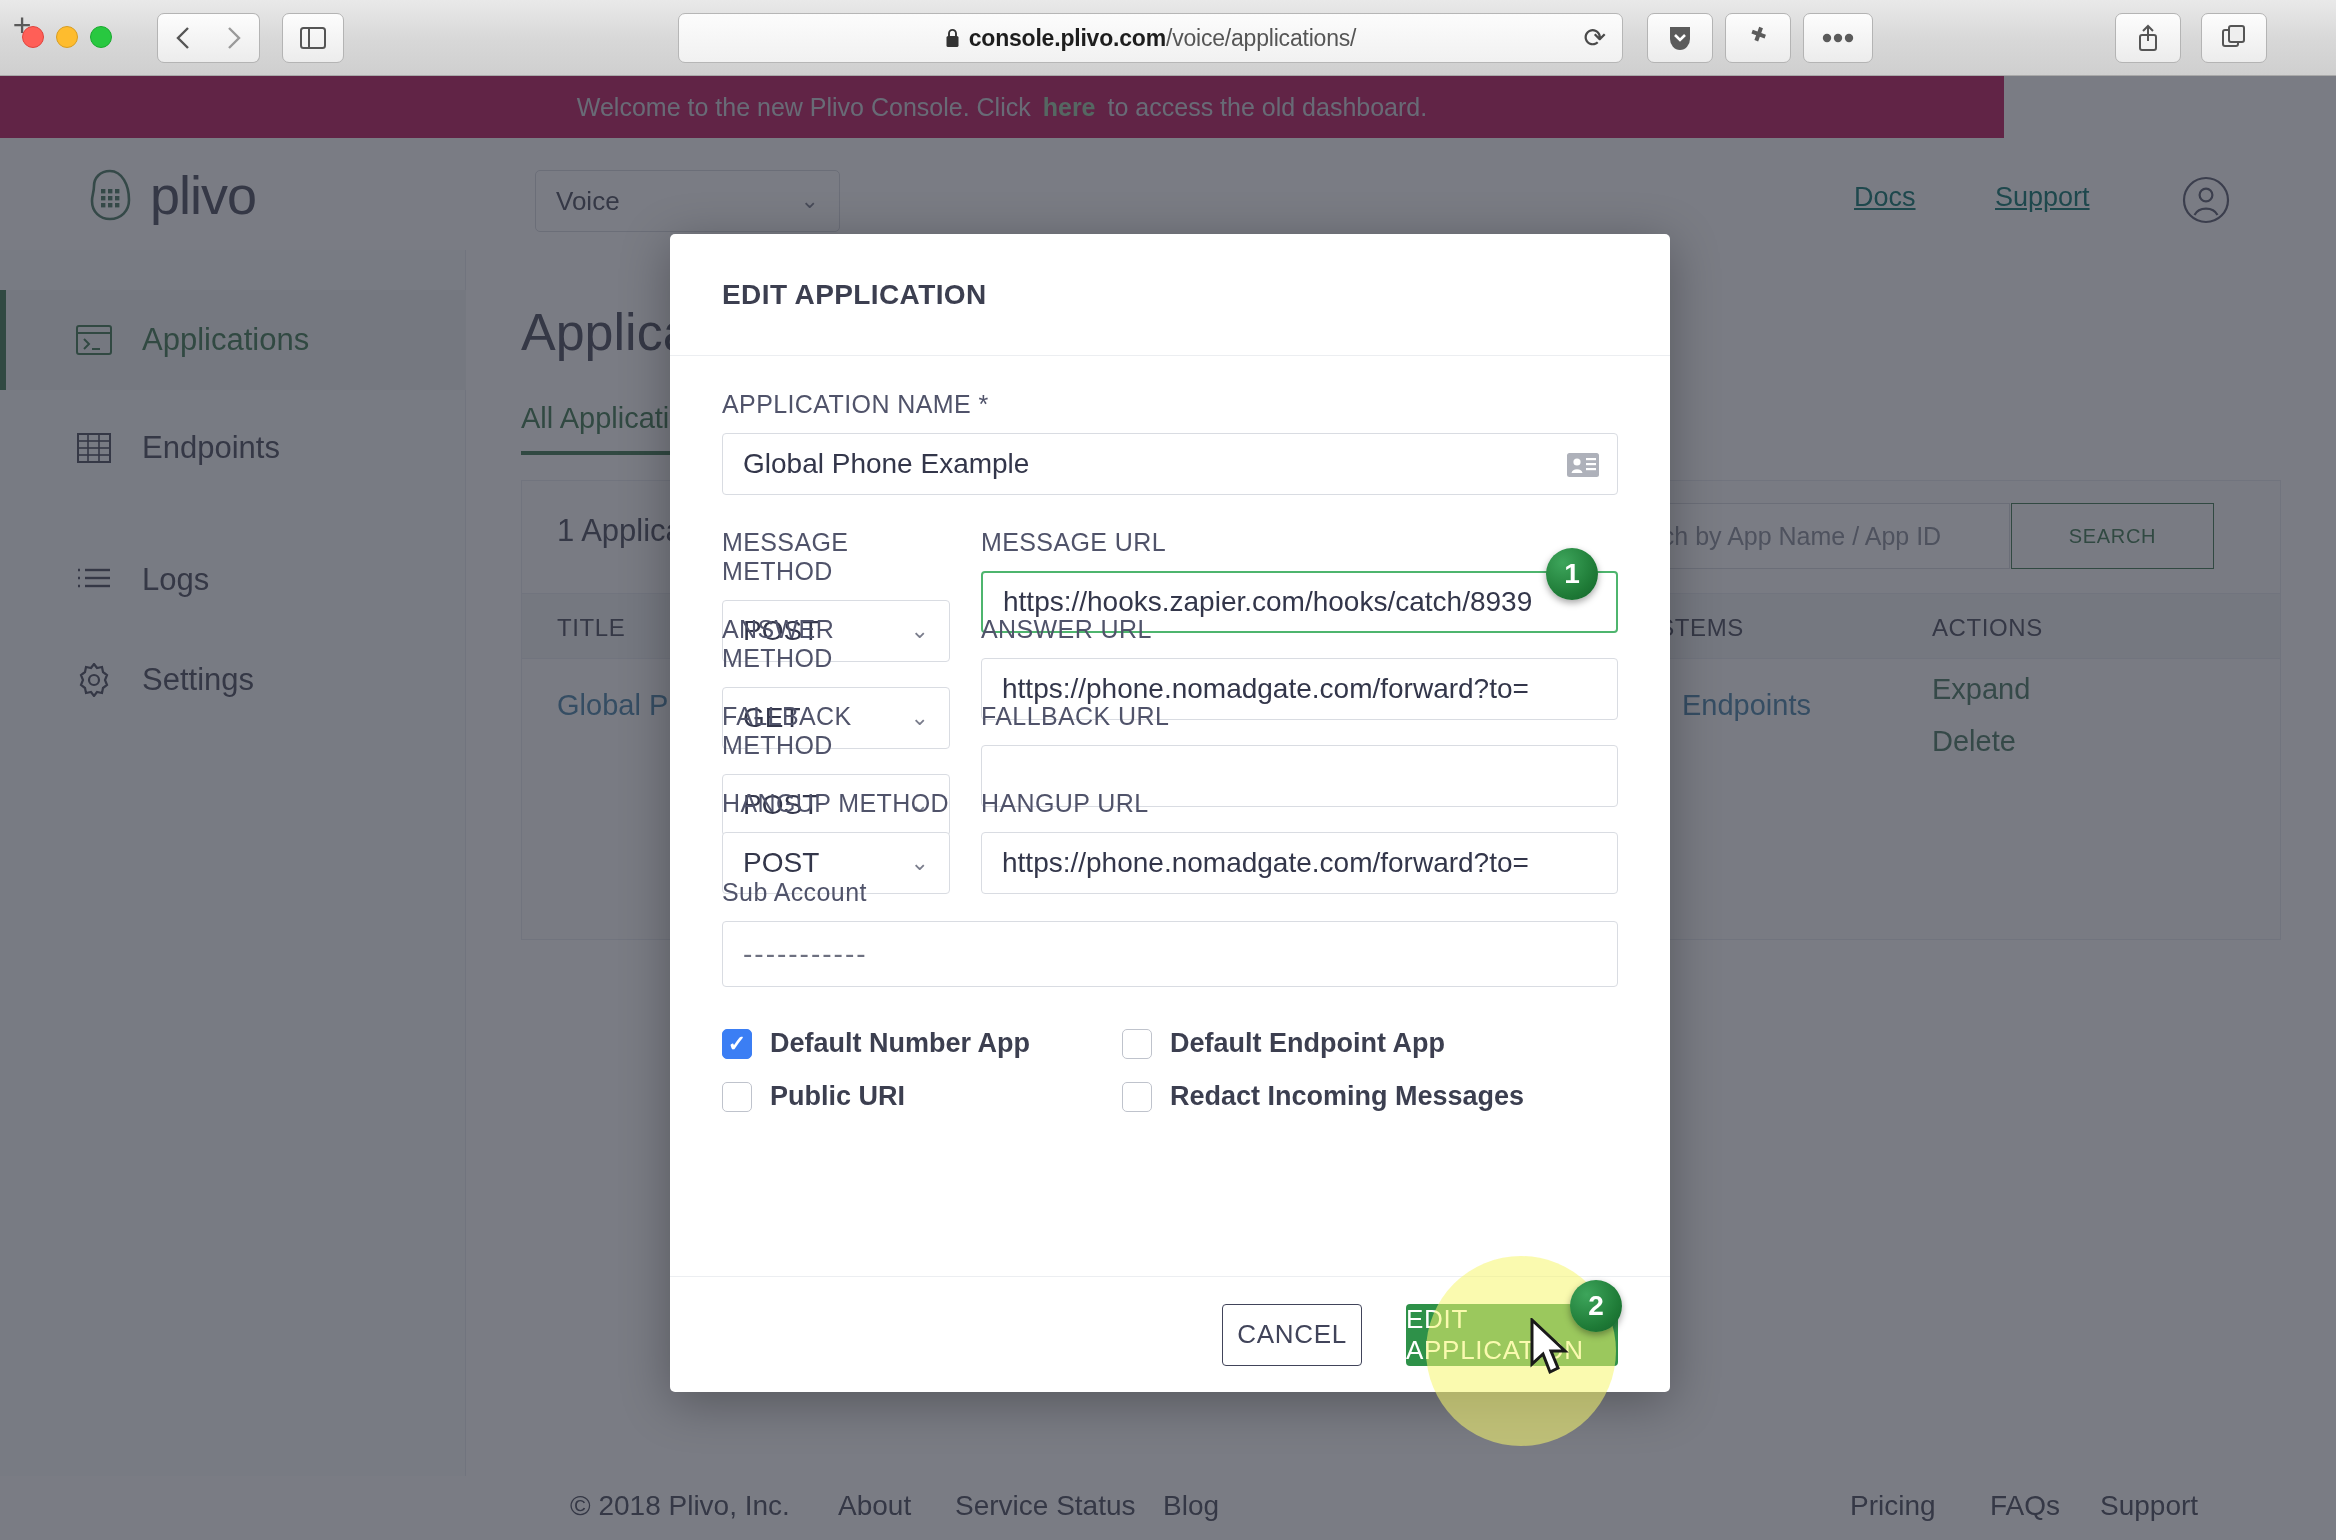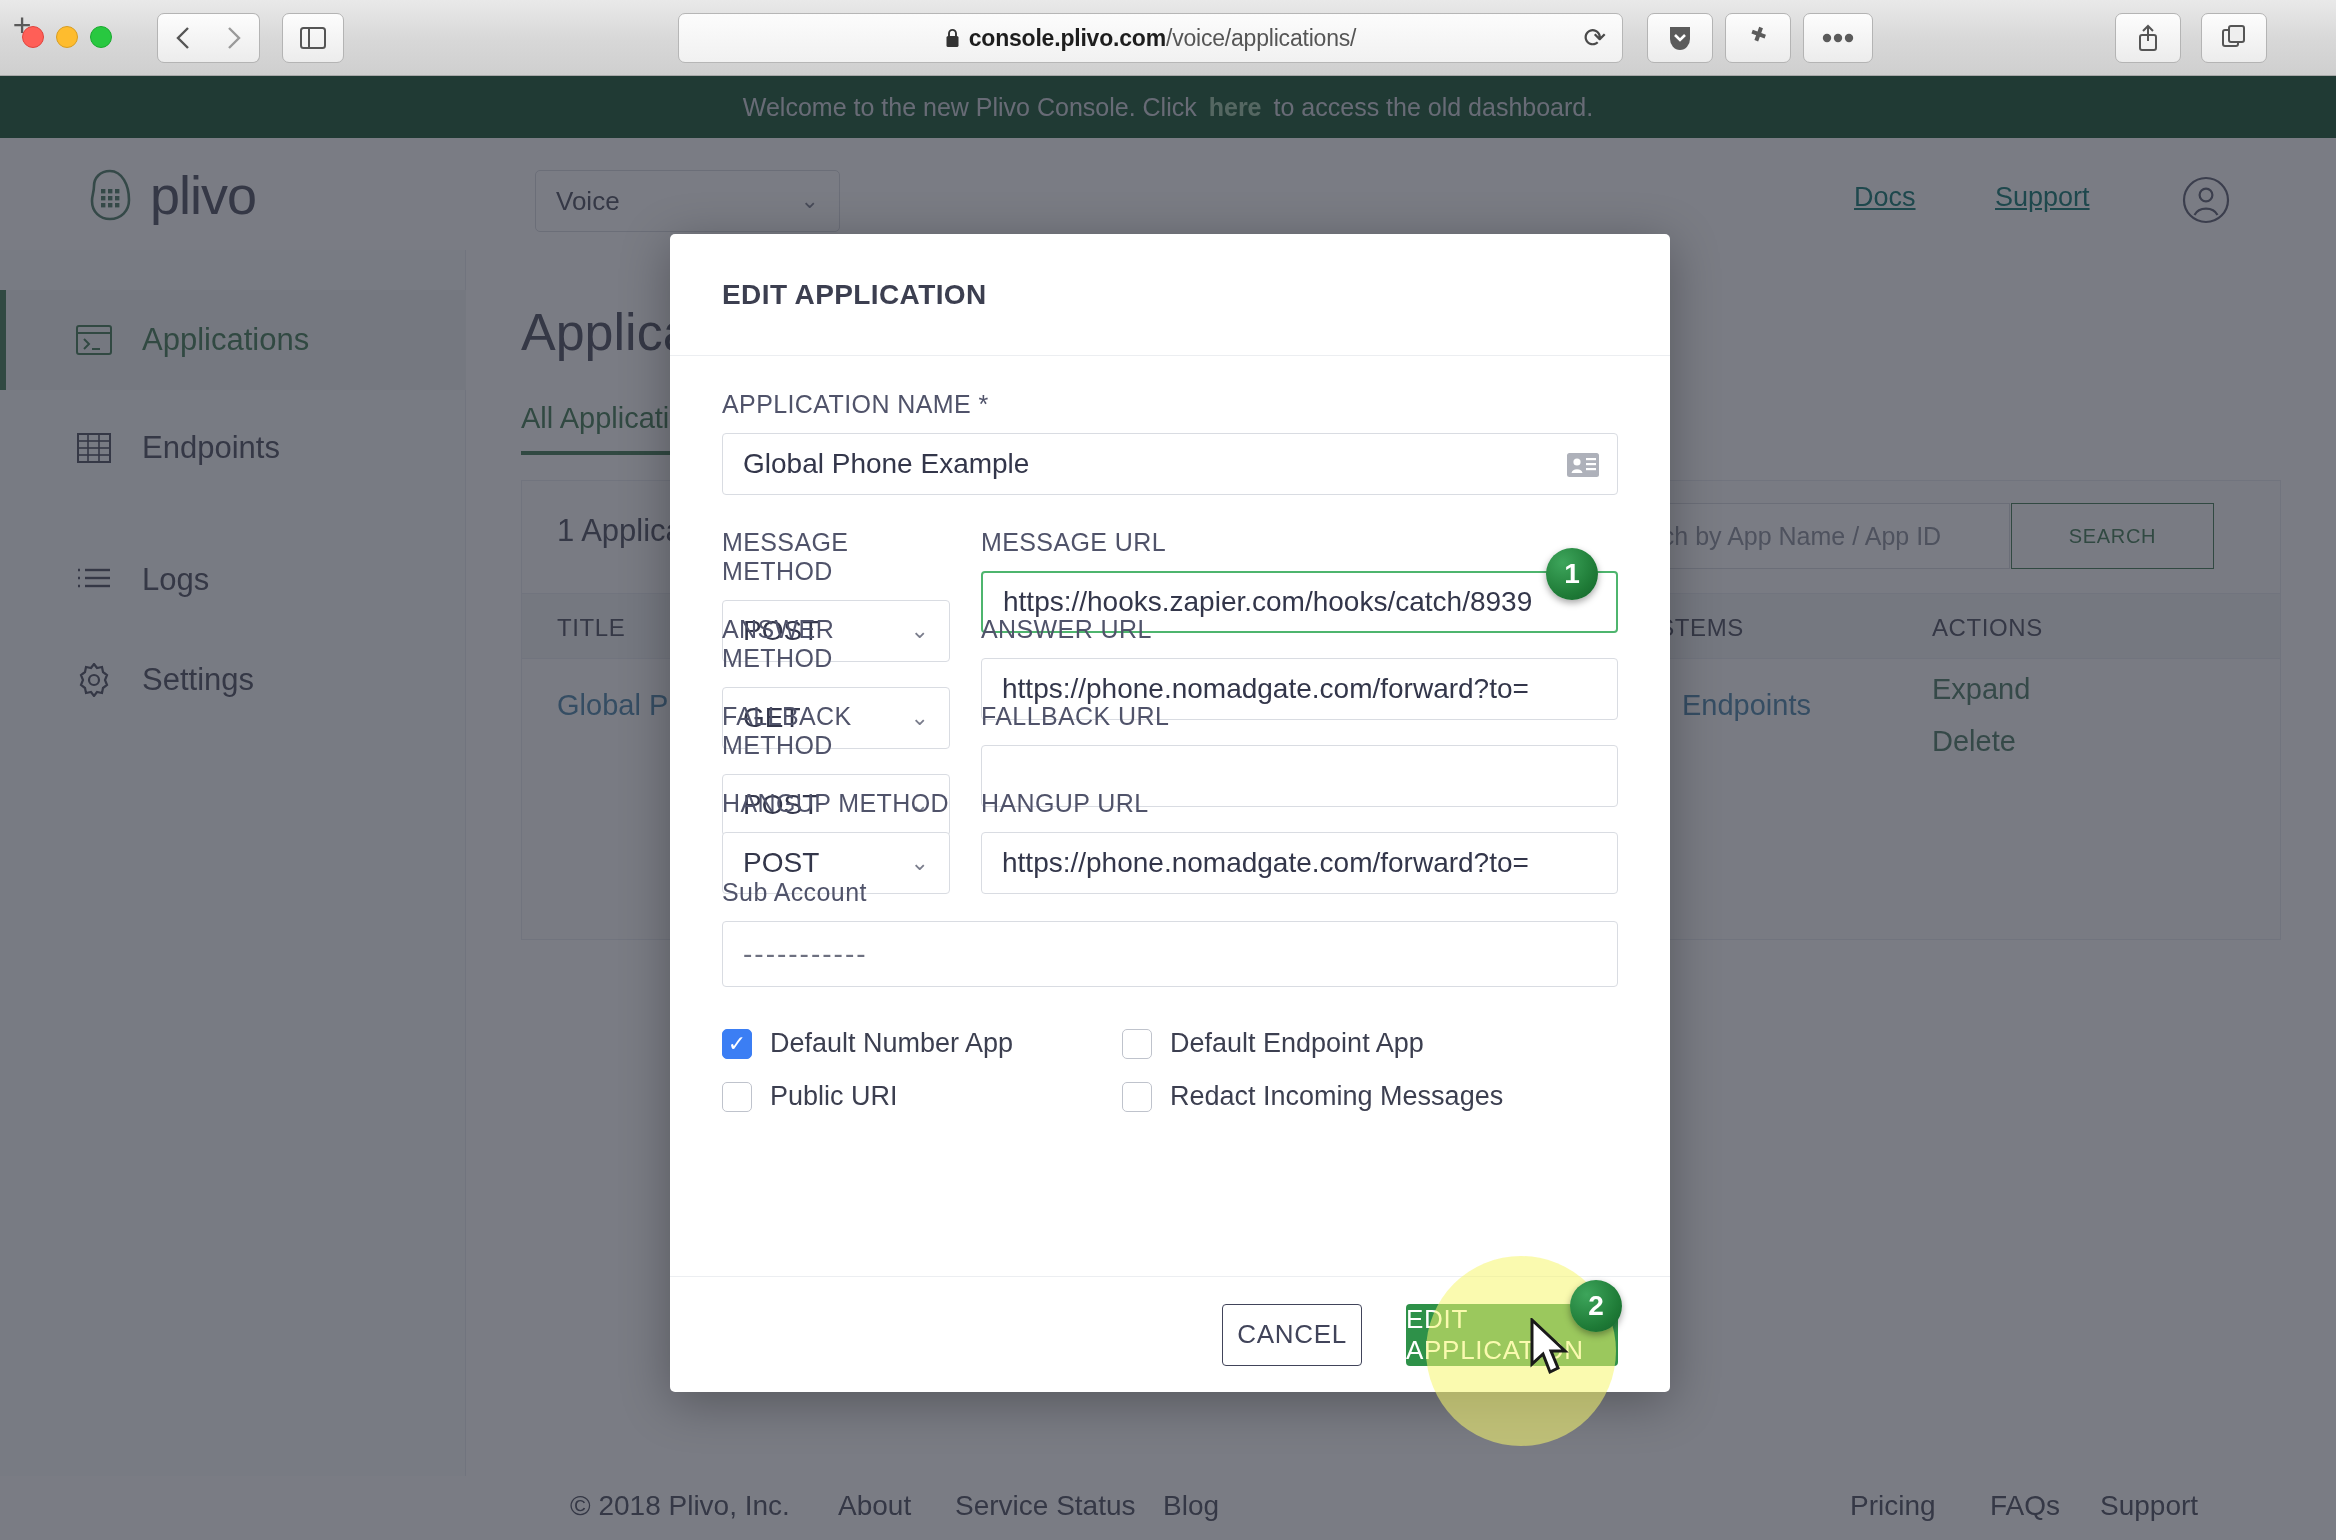--- a/index.html
+++ b/index.html
@@ -55,22 +55,22 @@
 
   
   #page { position: absolute; left: 0; top: 76px; width: 2336px; height: 1464px; background: #fff; }
   #page-dim {
     position: absolute; left: 0; top: 76px; width: 2336px; height: 1464px;
     background: rgba(41,43,56,0.62); z-index: 40; pointer-events: none;
   }
 
   
   #welcome-bar {
-    position: absolute; left: 0; top: 0; width: 2336px; height: 62px;
-    background: #14532d; display: flex; align-items: center; justify-content: center;
+    position: absolute; left: 0; top: 0; width: 2004px; height: 62px;
+    background: #be185d; display: flex; align-items: center; justify-content: center;
     font-size: 25px; color: #cfd2da;
   }
   #welcome-bar a { color: #9fc9a6; text-decoration: none; margin: 0 12px; font-weight: bold; }
 
   
   #site-nav {
     position: absolute; left: 0; top: 62px; width: 2336px; height: 112px;
     background: #ffffff; display: flex; align-items: center;
   }
   #logo-wrap { position: absolute; left: 80px; top: 26px; display: flex; align-items: center; gap: 14px; }
@@ -205,21 +205,21 @@
 
   #row-message { top: 172px; }
   #row-answer  { top: 259px; }
   #row-fallback{ top: 346px; }
   #row-436     { top: 433px; }
 
   #subaccount-block { position: absolute; left: 52px; top: 522px; width: 896px; }
   #subaccount-input { height: 66px; color: #6d7080; letter-spacing: 2px; }
 
   #checkbox-grid { position: absolute; left: 52px; top: 672px; width: 896px; }
-  .cb-row { display: flex; margin-bottom: 22px; }
+  .cb-row { display: flex; margin-bottom: 22px; font-weight: bold; }
   .cb-item { display: flex; align-items: center; gap: 18px; font-size: 27px; color: #3c3f50; }
   .cb-item.left { width: 400px; }
   .cb-box {
     width: 30px; height: 30px; border: 1px solid #bfc3cc; border-radius: 5px; background: #fff;
     display: flex; align-items: center; justify-content: center; flex: none;
   }
   .cb-box.checked { background: #3b7ef4; border-color: #3b7ef4; }
   .cb-box.checked::after { content: "✓"; color: #fff; font-size: 22px; line-height: 1; }
 
   .btn {

